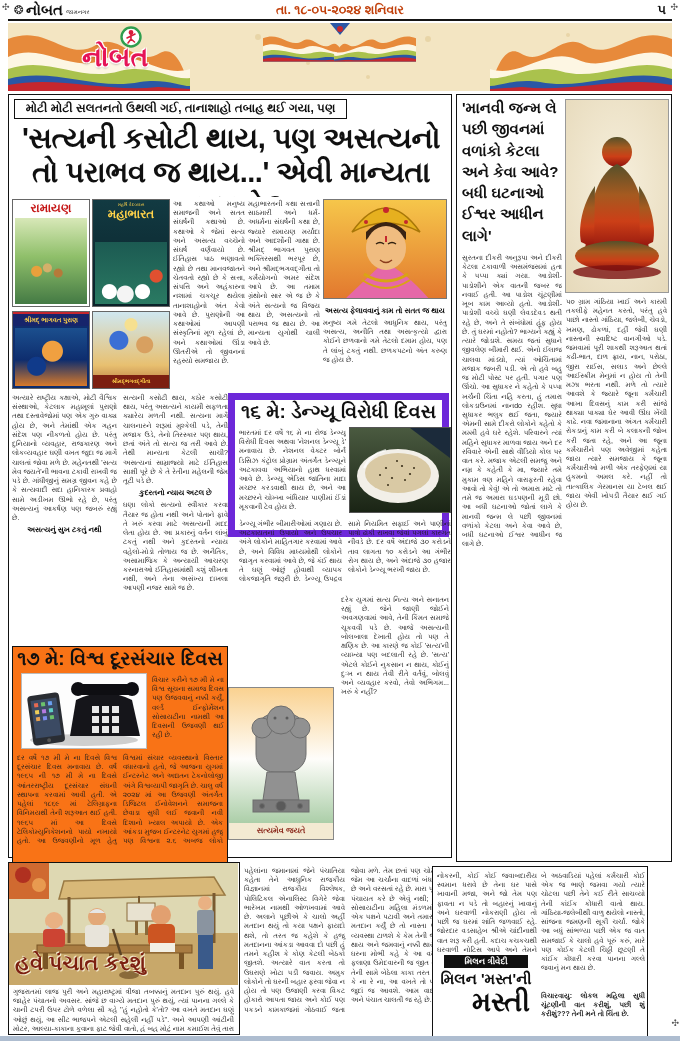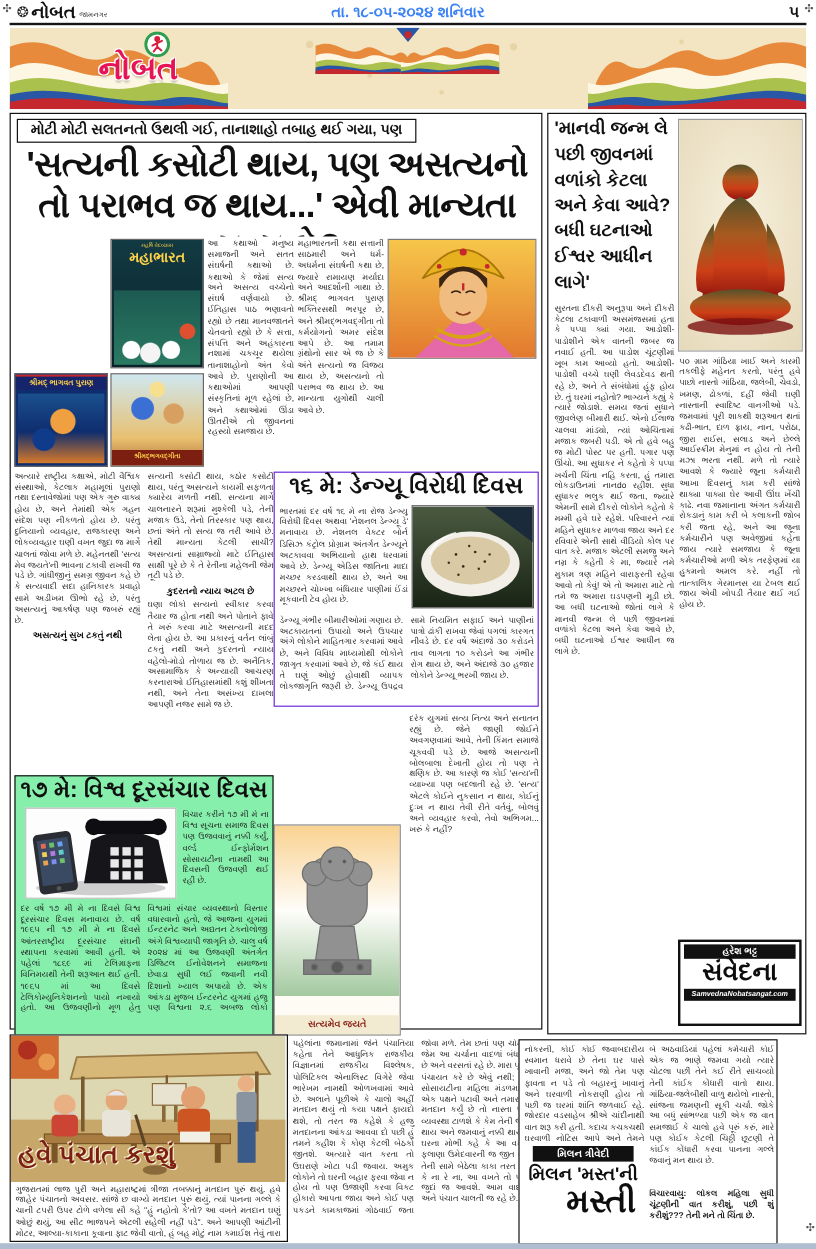--- a/index.html
+++ b/index.html
@@ -20,21 +20,21 @@
 
 <div id="page">
 
   <div class="ab" style="left:2px;top:2px;font-size:9px;color:#555">✣</div>
   <div class="ab" style="right:2px;top:2px;font-size:9px;color:#555">✣</div>
   <div class="ab" style="left:14px;top:2px;height:16px;display:flex;align-items:center">
     <span style="font-size:12px;color:#222;margin-right:2px">❂</span>
     <span style="font-size:15px;font-weight:800;color:#101010">નોબત</span>
     <span style="font-size:6px;color:#222;margin-left:3px;margin-top:5px">જામનગર</span>
   </div>
-  <div class="ab" style="left:200px;top:3px;width:280px;text-align:center;font-size:12.5px;font-weight:800;color:#3b82f6">તા. ૧૮-૦૫-૨૦૨૪ શનિવાર</div>
+  <div class="ab" style="left:200px;top:3px;width:280px;text-align:center;font-size:12.5px;font-weight:800;color:#c2410c">તા. ૧૮-૦૫-૨૦૨૪ શનિવાર</div>
   <div class="ab" style="right:14px;top:2px;font-size:13px;font-weight:800;color:#101010">૫</div>
   <div class="ab" style="left:8px;top:19px;width:664px;height:2px;background:#151515"></div>
 
   <div class="ab" style="left:8px;top:23px;width:664px;height:68px;overflow:hidden">
     <svg width="664" height="68" viewBox="0 0 664 68">
       <rect width="664" height="68" fill="#f3e5c2"></rect>
       <g opacity=".25" fill="#caa65a">
         <circle cx="250" cy="14" r="3"></circle>
           <circle cx="300" cy="40" r="2"></circle>
           <circle cx="420" cy="16" r="3"></circle>
@@ -66,20 +66,28 @@
       </g>
     </svg>
   </div>
   <div class="ab" style="left:82px;top:42px;font-size:27px;font-weight:800;color:#e61457;
        text-shadow:-1px -1px 0 #fff,1px -1px 0 #fff,-1px 1px 0 #fff,1px 1px 0 #fff,0 2px 2px rgba(0,0,0,.25)">નોબત</div>
 
   <div class="ab box" style="left:8px;top:94px;width:444px;height:764px">
     <div class="ab" style="left:5px;top:4px;width:333px;height:20px;border:1.6px solid #111;line-height:17px;text-align:center;font-size:12px;font-weight:800;color:#101010;overflow:hidden">મોટી મોટી સલતનતો ઉથલી ગઈ, તાનાશાહો તબાહ થઈ ગયા, પણ મનોવૃત્તિ ન ગઈ</div>
     <div class="ab hl" style="left:3px;top:26px;width:438px;height:76px;font-size:29px;line-height:1.18;text-align:center;letter-spacing:-0.5px;overflow:hidden">'સત્યની કસોટી થાય, પણ અસત્યનો તો પરાભવ જ થાય...' એવી માન્યતા સત્ય છે?</div>
 
+    <div class="bk" style="left:3px;top:104px;width:78px;height:108px;background:#fff">
+      <div style="text-align:center;font-size:12px;font-weight:800;color:#c51616;margin-top:1px">રામાયણ</div>
+      <div style="position:absolute;left:2px;right:2px;top:18px;bottom:2px;background:
+           radial-gradient(circle at 30% 62%, #e8a03c 0 5px, rgba(0,0,0,0) 6px),
+           radial-gradient(circle at 45% 58%, #d4b06a 0 4px, rgba(0,0,0,0) 5px),
+           radial-gradient(circle at 60% 64%, #b57a3a 0 4px, rgba(0,0,0,0) 5px),
+           linear-gradient(180deg,#d8e8b8 0%,#8fbf6a 45%,#447a44 100%)"></div>
+    </div>
     <div class="bk" style="left:83px;top:104px;width:78px;height:108px;background:linear-gradient(180deg,#123a42 0%,#0d2b33 60%,#0a2229 100%)">
       <div style="text-align:center;font-size:4.5px;color:#ffd24a;margin-top:2px">મહર્ષિ વેદવ્યાસ</div>
       <div style="text-align:center;font-size:12px;font-weight:800;color:#ffd24a">મહાભારત</div>
       <div style="position:absolute;left:2px;right:2px;bottom:2px;height:62px;background:
            radial-gradient(circle at 20% 80%, #fff 0 7px, rgba(0,0,0,0) 8px),
            radial-gradient(circle at 42% 84%, #f4f4f4 0 8px, rgba(0,0,0,0) 9px),
            radial-gradient(circle at 66% 80%, #fff 0 7px, rgba(0,0,0,0) 8px),
            radial-gradient(circle at 85% 55%, #e05030 0 6px, rgba(0,0,0,0) 7px),
            linear-gradient(180deg,#1c5a52 0%,#2a7a62 100%)"></div>
     </div>
@@ -118,30 +126,34 @@
           <circle cx="82" cy="22" r="2" fill="#c5272e"></circle>
         <path d="M42,40 Q62,18 82,40 L82,32 Q62,12 42,32 Z" fill="#3a2413"></path>
         <ellipse cx="62" cy="48" rx="20" ry="22" fill="#f0bc80"></ellipse>
         <path d="M52,44 q4,-3 8,0 M64,44 q4,-3 8,0" stroke="#30200f" stroke-width="1.4" fill="none"></path>
         <path d="M56,60 q6,5 12,0" stroke="#8a3c1c" stroke-width="1.4" fill="none"></path>
         <path d="M62,36 l0,6" stroke="#c5272e" stroke-width="2"></path>
         <path d="M40,74 Q62,88 84,74" stroke="#d9a414" stroke-width="3" fill="none"></path>
         <path d="M38,80 Q62,96 86,80" stroke="#d9a414" stroke-width="2" fill="none"></path>
       </svg>
     </div>
+    <div class="ab" style="left:314px;top:208px;width:124px;height:86px">
+      <div class="sub">અસત્ય ફેલાવવાનું કામ તો સતત જ થાય</div>
+      <div class="t">મનુષ્ય ગમે તેટલો આધુનિક થાય, પરંતુ અસત્ય, અનીતિ તથા અસત્કૃત્યો દ્વારા કોઈને છળવાનો ગમે તેટલો દમામ હોય, પણ તે લાંબું ટકતું નથી. છળકપટનો અંત કરુણ જ હોય છે.</div>
+    </div>
 
     <div class="ab c2" style="left:3px;top:298px;width:216px;height:248px;overflow:hidden">
       <div class="t">અત્યારે રાષ્ટ્રીય કક્ષાએ, મોટી વૈશ્વિક સંસ્થાઓ, કેટલાક મહામૂલાં પુરાણો તથા દસ્તાવેજોમાં પણ એક ગુરુ વાક્ય હોય છે, અને તેમાંથી એક ગહન સંદેશ પણ નીકળતો હોય છે. પરંતુ દુનિયાનો વ્યવહાર, રાજકારણ અને લોકવ્યવહાર ઘણી વખત જુદા જ માર્ગે ચાલતાં જોવા મળે છે. મહેનતથી 'સત્ય મેવ જયતે'ની ભાવના ટકાવી રાખવી જ પડે છે. ગાંધીજીનું સમગ્ર જીવન કહે છે કે સત્યવાદી સદા હાનિકારક પ્રવાહો સામે અડીખમ ઊભો રહે છે, પરંતુ અસત્યનું આકર્ષણ પણ જબરું રહ્યું છે.</div>
       <div class="sub">અસત્યનું સુખ ટકતું નથી</div>
       <div class="t">સત્યની કસોટી થાય, કઠોર કસોટી થાય, પરંતુ અસત્યને કાયમી સફળતા ક્યારેય મળતી નથી. સત્યના માર્ગે ચાલનારને શરૂમાં મુશ્કેલી પડે, તેની મજાક ઉડે, તેનો તિરસ્કાર પણ થાય, છતાં અંતે તો સત્ય જ તરી આવે છે. તેથી માન્યતા કેટલી સાચી? અસત્યનાં સામ્રાજ્યો માટે ઈતિહાસ સાક્ષી પૂરે છે કે તે રેતીના મહેલની જેમ તૂટી પડે છે.</div>
       <div class="sub">કુદરતનો ન્યાય અટલ છે</div>
       <div class="t">ઘણા લોકો સત્યનો સ્વીકાર કરવા તૈયાર જ હોતા નથી અને પોતાને ફાવે તે ખરું કરવા માટે અસત્યની મદદ લેતા હોય છે. આ પ્રકારનું વર્તન લાંબું ટકતું નથી અને કુદરતનો ન્યાય વહેલો-મોડો તોળાય જ છે. અનૈતિક, અસામાજિક કે અન્યાયી આચરણ કરનારાઓ ઈતિહાસમાંથી કશું શીખતા નથી, અને તેના અસંખ્ય દાખલા આપણી નજર સામે જ છે.</div>
     </div>
 
-    <div class="ab" style="left:219px;top:298px;width:221px;height:196px;border:1px solid #6d28d9;background:#fff">
+    <div class="ab" style="left:219px;top:298px;width:221px;height:144px;border:7px solid #6d28d9;background:#fff">
       <div class="ab hl" style="left:0;top:1px;width:100%;text-align:center;font-size:19px">૧૬ મે: ડેન્ગ્યૂ વિરોધી દિવસ</div>
       <div class="ab" style="left:114px;top:27px;width:102px;height:86px;border:1px solid #555;overflow:hidden">
         <svg width="100" height="84" viewBox="0 0 100 84">
           <defs>
               <linearGradient id="bg2" x1="0" y1="0" x2="0" y2="1">
             <stop offset="0" stop-color="#4a5a40"></stop>
                 <stop offset="1" stop-color="#1a2415"></stop>
               </linearGradient>
             </defs>
           <rect width="100" height="84" fill="url(#bg2)"></rect>
@@ -161,21 +173,21 @@
           </g>
           <path d="M14,40 Q20,26 36,22" stroke="#ffffff" stroke-width="2" fill="none" opacity=".7"></path>
         </svg>
       </div>
       <div class="ab t" style="left:4px;top:28px;width:107px;height:88px">ભારતમાં દર વર્ષે ૧૬ મે ના રોજ ડેન્ગ્યૂ વિરોધી દિવસ અથવા 'નેશનલ ડેન્ગ્યૂ ડે' મનાવાય છે. નેશનલ વેક્ટર બોર્ન ડિસિઝ કંટ્રોલ પ્રોગ્રામ અંતર્ગત ડેન્ગ્યૂને અટકાવવા અભિયાનો હાથ ધરવામાં આવે છે. ડેન્ગ્યૂ એડિસ જાતિના માદા મચ્છર કરડવાથી થાય છે, અને આ મચ્છરને ચોખ્ખા બંધિયાર પાણીમાં ઈંડાં મૂકવાની ટેવ હોય છે.</div>
       <div class="ab t c2" style="left:4px;top:119px;width:212px;height:73px">ડેન્ગ્યૂ ગંભીર બીમારીઓમાં ગણાય છે. અટકાયતનાં ઉપાયો અને ઉપચાર અંગે લોકોને માહિતગાર કરવામાં આવે છે, અને વિવિધ માધ્યમોથી લોકોને જાગૃત કરવામાં આવે છે, જે કંઈ થાય તે ઘણું ઓછું હોવાથી વ્યાપક લોકજાગૃતિ જરૂરી છે. ડેન્ગ્યૂ ઉપદ્રવ સામે નિયમિત સફાઈ અને પાણીનાં પાત્રો ઢાંકી રાખવા જેવાં પગલાં કારગત નીવડે છે. દર વર્ષે અંદાજે ૩૦ કરોડને તાવ લાગતા ૧૦ કરોડને આ ગંભીર રોગ થાય છે, અને અંદાજે ૩૦ હજાર લોકોને ડેન્ગ્યૂ ભરખી જાય છે.</div>
     </div>
 
     <div class="ab t" style="left:332px;top:500px;width:108px;height:174px">દરેક યુગમાં સત્ય નિત્ય અને સનાતન રહ્યું છે. જેને જાણી જોઈને અવગણવામાં આવે, તેની કિંમત સમાજે ચૂકવવી પડે છે. આજે અસત્યની બોલબાલા દેખાતી હોય તો પણ તે ક્ષણિક છે. આ કારણે જ કોઈ 'સત્ય'ની વ્યાખ્યા પણ બદલાતી રહે છે. 'સત્ય' એટલે કોઈને નુકસાન ન થાય, કોઈનું દુઃખ ન થાય તેવી રીતે વર્તવું, બોલવું અને વ્યવહાર કરવો, તેવો અભિગમ... ખરું કે નહીં?</div>
 
-    <div class="ab" style="left:219px;top:592px;width:106px;height:176px;border:1px solid #888;overflow:hidden;background:#fdfbf4">
+    <div class="ab" style="left:219px;top:592px;width:106px;height:153px;border:1px solid #888;overflow:hidden;background:#fdfbf4">
       <svg width="104" height="142" viewBox="0 0 104 142">
         <defs>
             <linearGradient id="tri" x1="0" y1="0" x2="0" y2="1">
           <stop offset="0" stop-color="#f7b03f"></stop>
               <stop offset=".5" stop-color="#ffffff"></stop>
               <stop offset="1" stop-color="#58a05a"></stop>
             </linearGradient>
           </defs>
         <rect width="104" height="142" fill="url(#tri)" opacity=".55"></rect>
         <g fill="#919191" stroke="#6e6e6e" stroke-width="1">
@@ -191,21 +203,21 @@
         </g>
         <g fill="#5c5c5c">
           <circle cx="46" cy="30" r="1.5"></circle>
             <circle cx="58" cy="30" r="1.5"></circle>
         </g>
       </svg>
       <div style="position:absolute;left:0;right:0;bottom:0;height:16px;background:#f3ead2;text-align:center;font-size:8px;font-weight:800;color:#8c2a1d;line-height:16px">સત્યમેવ જયતે</div>
     </div>
 
 
-    <div class="ab" style="left:3px;top:551px;width:216px;height:231px;border:1.6px solid #111;background:#86efac">
+    <div class="ab" style="left:3px;top:551px;width:216px;height:231px;border:1.6px solid #111;background:#f97316">
       <div class="ab hl" style="left:0;top:1px;width:100%;text-align:center;font-size:19px">૧૭ મે: વિશ્વ દૂરસંચાર દિવસ</div>
       <div class="ab" style="left:8px;top:26px;width:126px;height:76px;border:1px solid #bbb;overflow:hidden;background:#fff">
         <svg width="124" height="74" viewBox="0 0 124 74">
           <rect width="124" height="74" fill="#fdfdfd"></rect>
           <ellipse cx="62" cy="66" rx="54" ry="6" fill="#cfcfcf"></ellipse>
           <path d="M48,62 L118,62 L110,26 Q82,12 54,26 Z" fill="#15151a"></path>
           <rect x="50" y="10" width="66" height="11" rx="5.5" fill="#0e0e12"></rect>
           <circle cx="56" cy="15" r="7" fill="#0e0e12"></circle>
             <circle cx="110" cy="15" r="7" fill="#0e0e12"></circle>
           <g fill="#e8e8e8">
@@ -265,25 +277,20 @@
           <path d="M51,64 C34,72 26,96 21,128 L19,152 L83,152 L81,128 C76,96 68,72 51,64 Z"></path>
           <path d="M29,86 C16,104 12,128 15,142 L28,148 Z"></path>
           <path d="M73,86 C86,104 90,128 87,142 L74,148 Z"></path>
           <ellipse cx="51" cy="156" rx="42" ry="15"></ellipse>
         </g>
         <ellipse cx="51" cy="172" rx="44" ry="7" fill="#7c1210" opacity=".8"></ellipse>
       </svg>
     </div>
     <div class="ab t" style="left:5px;top:158px;width:100px;height:600px">સુરતના દીકરી અનુરૂપા અને દીકરી કેટલા ટકાવાળી અસમંજસમાં હતા કે પપ્પા ક્યાં ગયા. આડોશી-પાડોશીને એક વાતની જબર જ નવાઈ હતી. આ પાડોશ ચૂંટણીમાં ખૂબ કામ આવ્યો હતો. આડોશી-પાડોશી વચ્ચે ઘણી લેવડદેવડ થતી રહે છે, અને તે સંબંધોમાં હૂંફ હોય છે. તું ઘરમાં નહોતો? ભાગ્યને કહ્યું કે ત્યારે જોડાશે. સમય જતાં સુધાને જીવલેણ બીમારી થઈ. એનો ઈલાજ ચાલવા માંડ્યો, ત્યાં ઓચિંતામાં મજાક જબરી પડી. એ તો હવે બહુ જ મોટી પોસ્ટ પર હતી. પગાર પણ ઊંચો. આ સુધાકર ને કહેતો કે પપ્પા ખર્ચની ચિંતા નહિ કરતા, હું તમારા લોકડાઉનમાં નાનdo રહીશ. સુધા સુધાકર ભલુક થઈ જતા, જ્યારે એમની સામે દીકરો લોકોને કહેતો કે મમ્મી હવે ઘરે રહેશે. પરિવારને ત્યાં મહિને સુધાકર માળવા જાય અને દર રવિવારે એની સાથે વીડિયો કોલ પર વાત કરે. મજાક એટલી સમજુ અને નમ્ર કે કહેતી કે મા, જ્યારે તમે મુકામ ત્રણ મહિને વારાફરતી રહેવા આવો તો કેવું! એ તો અમારા માટે તો તમે જ અમારા ઘડપણની મૂડી છો. આ બધી ઘટનાઓ જોતાં લાગે કે માનવી જન્મ લે પછી જીવનમાં વળાંકો કેટલા અને કેવા આવે છે, બધી ઘટનાઓ ઈશ્વર આધીન જ લાગે છે.</div>
     <div class="ab t" style="left:109px;top:202px;width:101px;height:482px">૫૦ ગ્રામ ગાંઠિયા ખાઈ અને કારમી તકલીફે મહેનત કરતો, પરંતુ હવે પાછો નાસ્તો ગાંઠિયા, જલેબી, ચેવડો, ખમણ, ઢોકળાં, દહીં જેવી ઘણી નાસ્તાની સ્વાદિષ્ટ વાનગીઓ પડે. જમવામાં પૂરી શાકથી શરૂઆત થતાં કઢી-ભાત, દાળ ફ્રાય, નાન, પરોઠા, જીરા રાઈસ, સલાડ અને છેલ્લે આઈસ્ક્રીમ મેનુમાં ન હોય તો તેની મઝા ભરતા નથી. મળે તો ત્યારે આવશે કે જ્યારે જૂના કર્મચારી આખા દિવસનું કામ કરી સાંજે થાક્યા પાક્યા ઘેર આવી ઊંઘ ખેંચી કાઢે. નવા જમાનાના અંગત કર્મચારી રોકડાનું કામ કરી બે કલાકની જોબ કરી જતા રહે, અને આ જૂના કર્મચારીને પણ અવેજીમાં કહેતા જાય ત્યારે સમજાય કે જૂના કર્મચારીઓ મળી એક તરફેણમાં યા હુકમનો અમલ કરે. નહીં તો તાત્કાલિક ગેરમાનસ યા ટેબલ થઈ જાય એવી ખોપડી તૈયાર થઈ ગઈ હોય છે.</div>
-    <div class="ab" style="left:108px;top:688px;width:103px;height:72px;border:2px solid #111;background:#fff">
-      <div class="bannerblack" style="margin:2px 3px 0;height:12px;line-height:12px;font-size:8px">હરેશ ભટ્ટ</div>
-      <div style="text-align:center;font-size:21px;font-weight:800;color:#0d0d0d">સંવેદના</div>
-      <div class="bannerblack" style="margin:1px 3px 2px;height:10px;line-height:10px;font-size:6px;font-style:italic">SamvednaNobatsangat.com</div>
-    </div>
   </div>
 
   <div class="ab box" style="left:8px;top:862px;width:232px;height:173px;overflow:hidden">
     <svg class="ab" style="left:0;top:0" width="229" height="122" viewBox="0 0 229 122">
       <rect width="229" height="122" fill="#ded8b2"></rect>
       <rect y="70" width="229" height="52" fill="#c8a86a"></rect>
       <rect width="40" height="36" fill="#d06a30"></rect>
       <circle cx="14" cy="12" r="8" fill="#b03020"></circle>
         <circle cx="30" cy="22" r="7" fill="#e89a50"></circle>
       <polygon points="55,18 205,14 216,32 50,36" fill="#d8b878" stroke="#9a7a44" stroke-width="1.5"></polygon>

